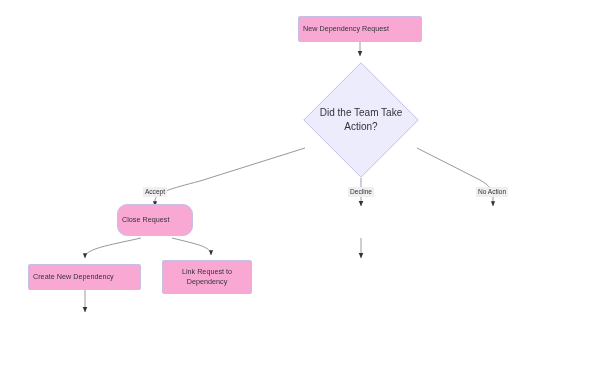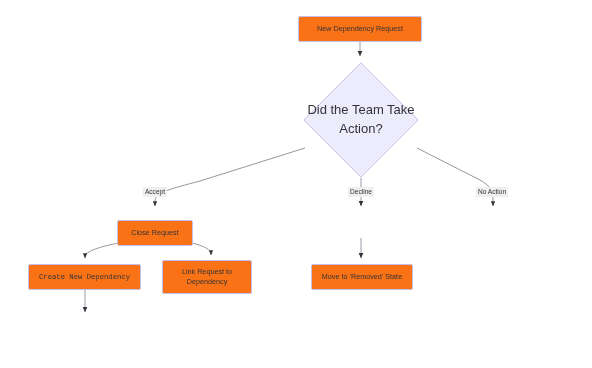--- a/index.html
+++ b/index.html
@@ -22,26 +22,26 @@
   #edges {
     position: absolute;
     left: 0;
     top: 0;
     width: 592px;
     height: 368px;
   }
   .node {
     position: absolute;
     box-sizing: border-box;
-    background: #f97316;
+    background: #f9a8d4;
     border: 1px solid #c5bfe8;
     border-radius: 2px;
     display: flex;
     align-items: center;
-    justify-content: center;
+    justify-content: flex-start;
     text-align: center;
     color: #333238;
     font-size: 7.2px;
     line-height: 1.45;
     letter-spacing: 0.02px;
     padding: 2px 4px;
     z-index: 2;
   }
   .diamond-wrap {
     position: absolute;
@@ -58,21 +58,21 @@
     position: absolute;
     left: 0;
     top: 0;
     width: 100%;
     height: 100%;
     display: flex;
     align-items: center;
     justify-content: center;
     text-align: center;
     color: #333238;
-    font-size: 13px;
+    font-size: 10px;
     line-height: 1.45;
   }
   .edge-label {
     position: absolute;
     background: #efefef;
     color: #333238;
     font-size: 6.6px;
     line-height: 1.2;
     padding: 1px 2px;
     white-space: nowrap;
@@ -113,36 +113,33 @@
     <span>New Dependency Request</span>
   </div>
 
   <div class="diamond-wrap" style="left:303px; top:62px; width:116px; height:116px;">
     <svg class="diamond-shape" viewBox="0 0 116 116" xmlns="http://www.w3.org/2000/svg">
       <polygon points="58,0.8 115.2,58 58,115.2 0.8,58" fill="#ececfc" stroke="#c5bfe8" stroke-width="1"></polygon>
     </svg>
     <div class="diamond-label">Did the Team Take Action?</div>
   </div>
 
-  <div class="node" style="left:117px; top:220px; width:76px; height:26px;">
+  <div class="node" style="left:117px; top:204px; width:76px; height:32px;border-radius:10px;">
     <span>Close Request</span>
   </div>
 
-  <div class="node" style="left:28px; top:264px; width:113px; height:26px;font-family:Liberation Mono, monospace;">
+  <div class="node" style="left:28px; top:264px; width:113px; height:26px;">
     <span>Create New Dependency</span>
   </div>
 
   <div class="node" style="left:162px; top:260px; width:90px; height:34px;">
     <span>Link Request to Dependency</span>
   </div>
 
 
 
-  <div class="node" style="left:311px; top:264px; width:102px; height:26px;">
-    <span>Move to 'Removed' State</span>
-  </div>
 
 
   <div class="edge-label" style="left:155px; top:192px;">Accept</div>
   <div class="edge-label" style="left:361px; top:192px;">Decline</div>
   <div class="edge-label" style="left:492px; top:192px;">No Action</div>
 
 </div>
 
 </body></html>

